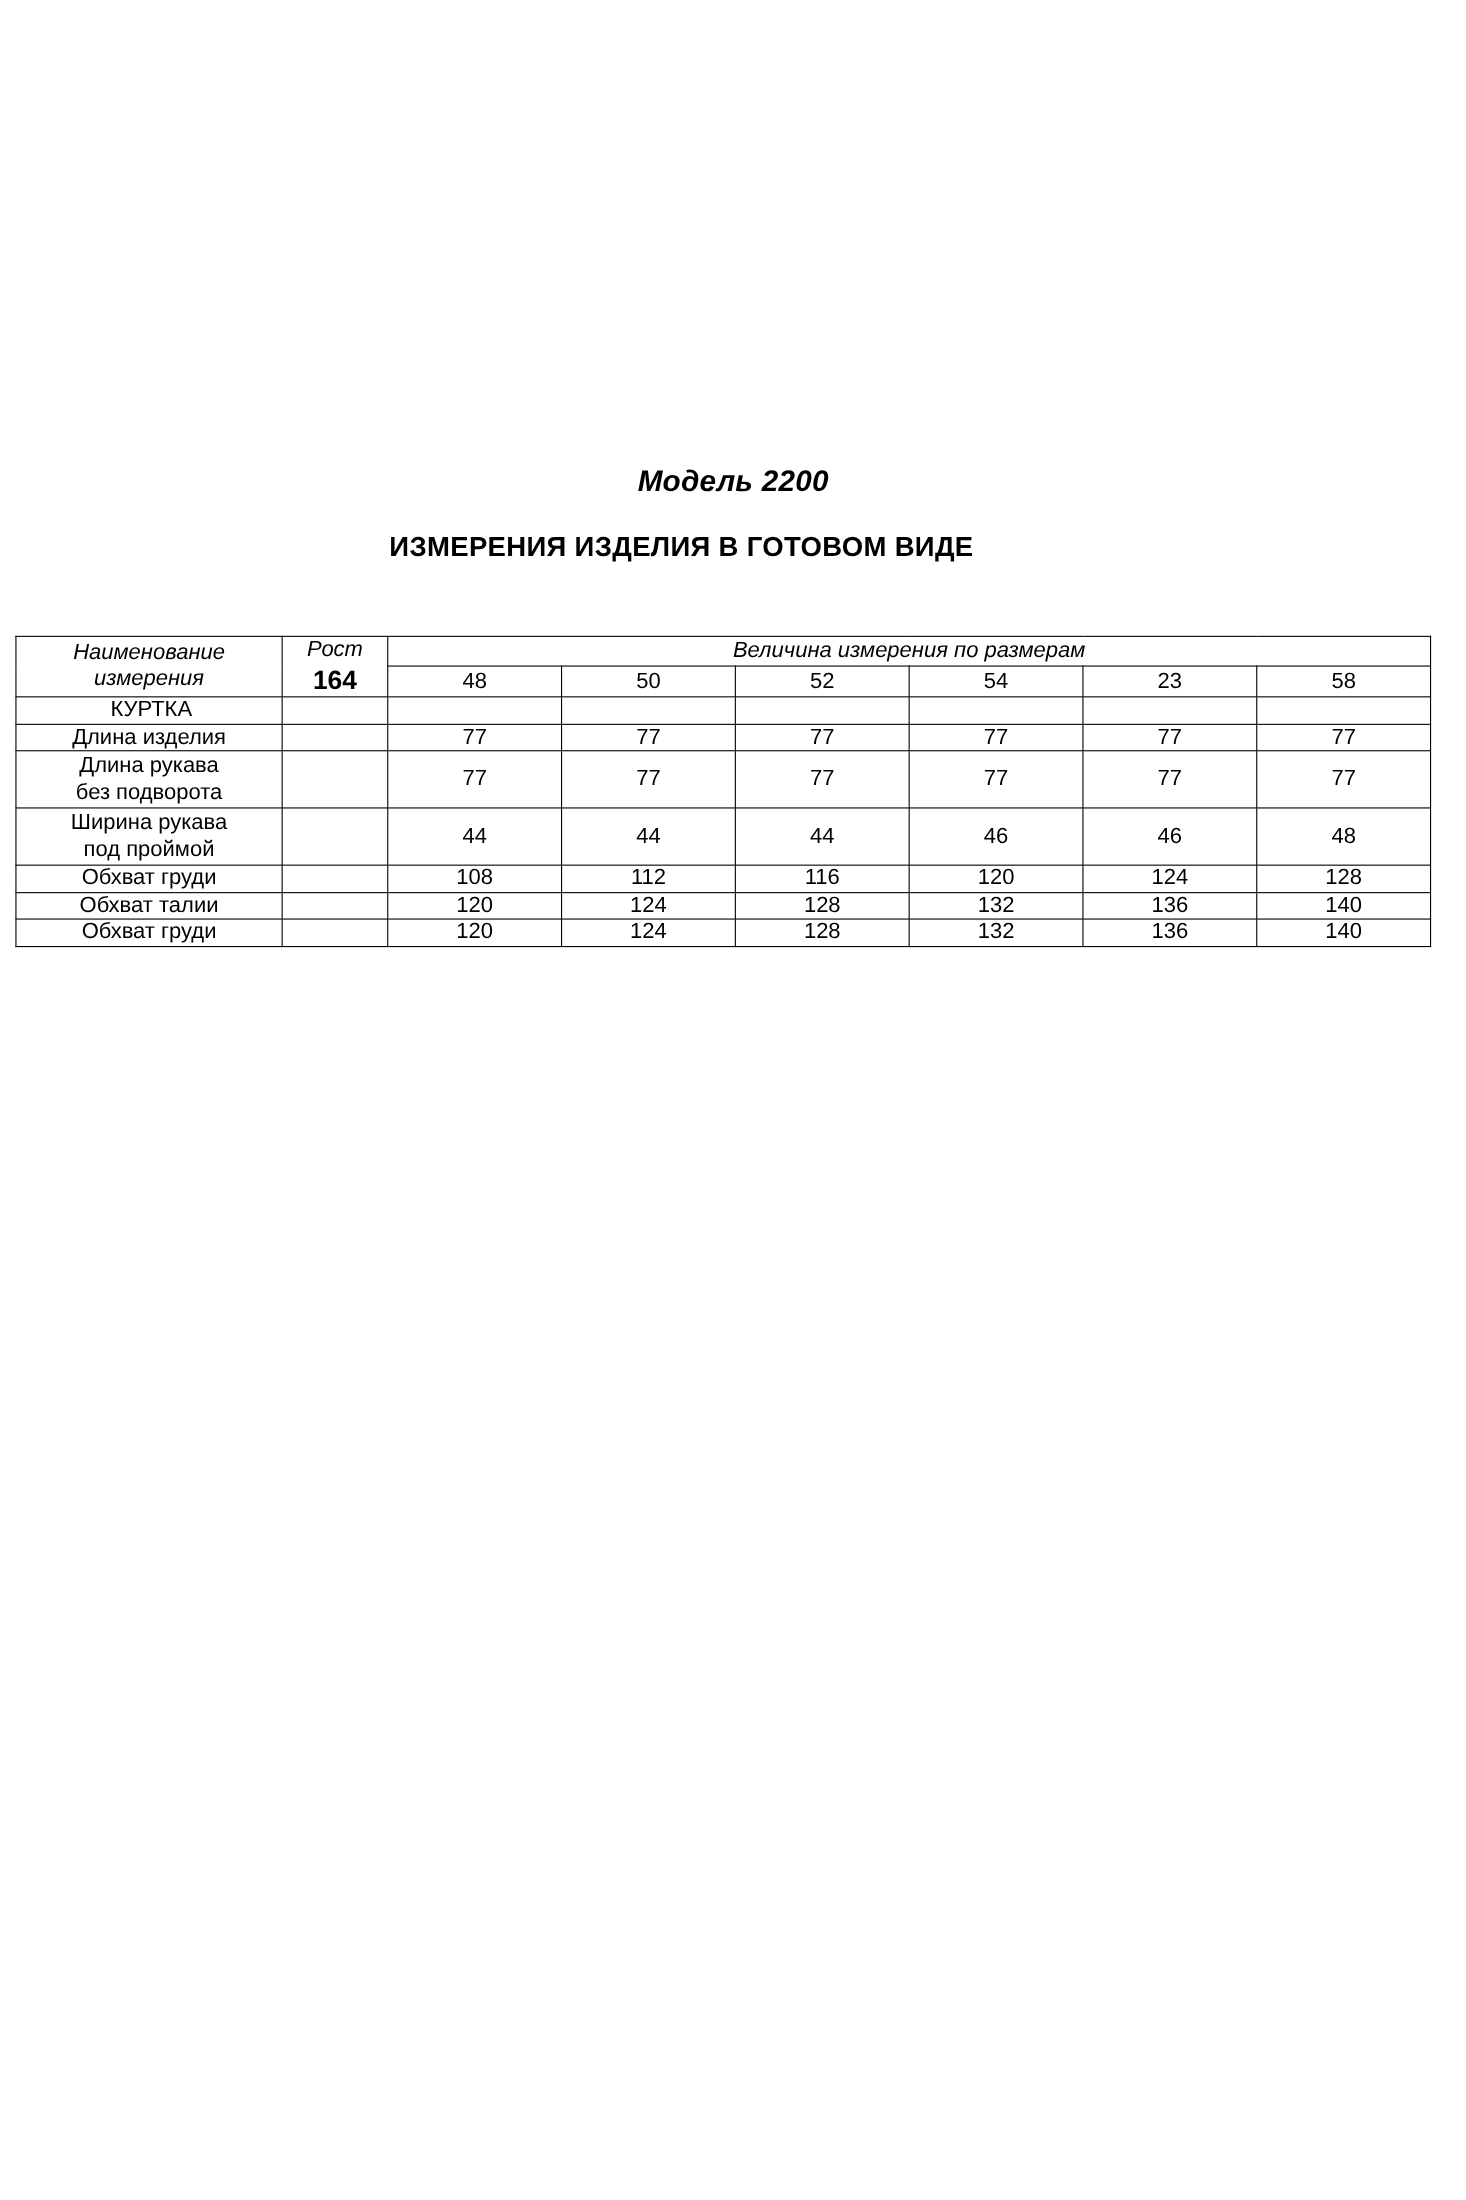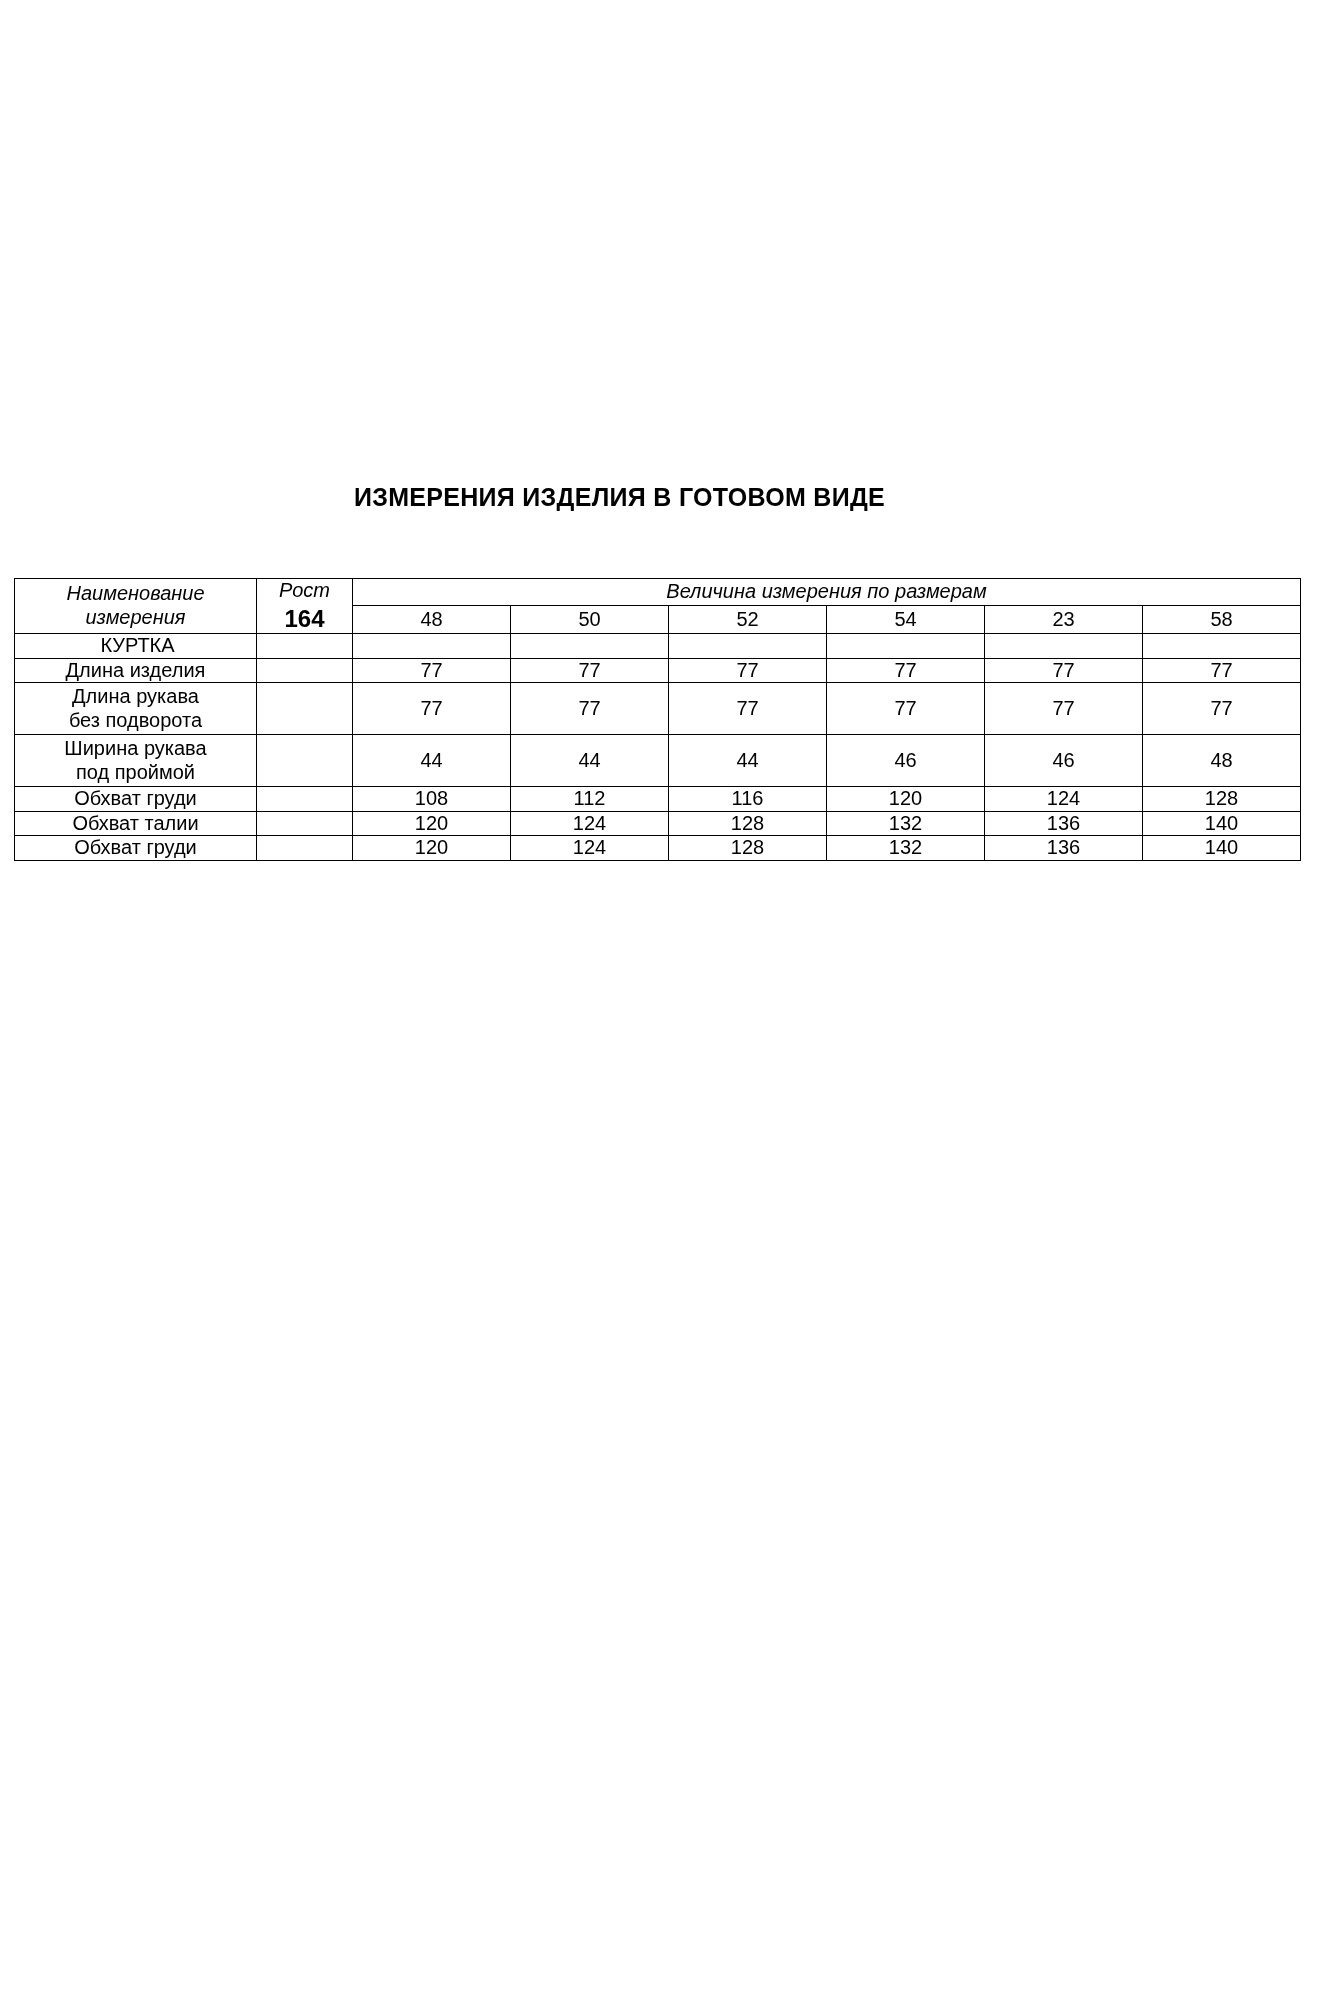--- a/index.html
+++ b/index.html
@@ -111,20 +111,21 @@
     font-size: 21px;
     padding: 5px 2px;
   }
   .tall { height: 52px; }
 </style>
 </head>
 <body>
 
 <div class="sheet">
 
+  <div class="title-model">Модель 2200</div>
   <div class="title-main">ИЗМЕРЕНИЯ ИЗДЕЛИЯ В ГОТОВОМ ВИДЕ</div>
 
   <table class="measure">
     <colgroup>
       <col class="c-name">
         <col class="c-rost">
       <col class="c-size">
         <col class="c-size">
         <col class="c-size">
       <col class="c-size">

